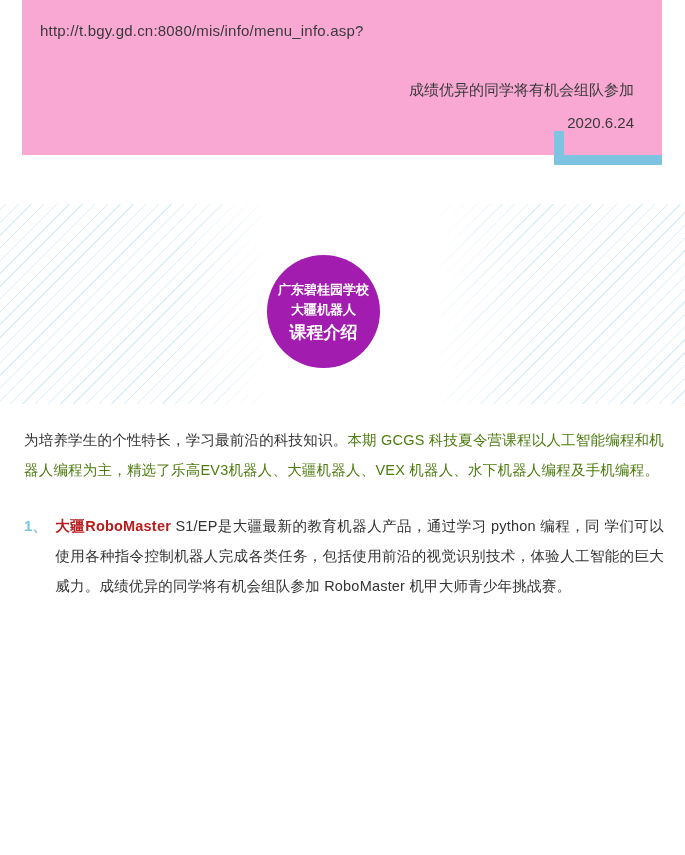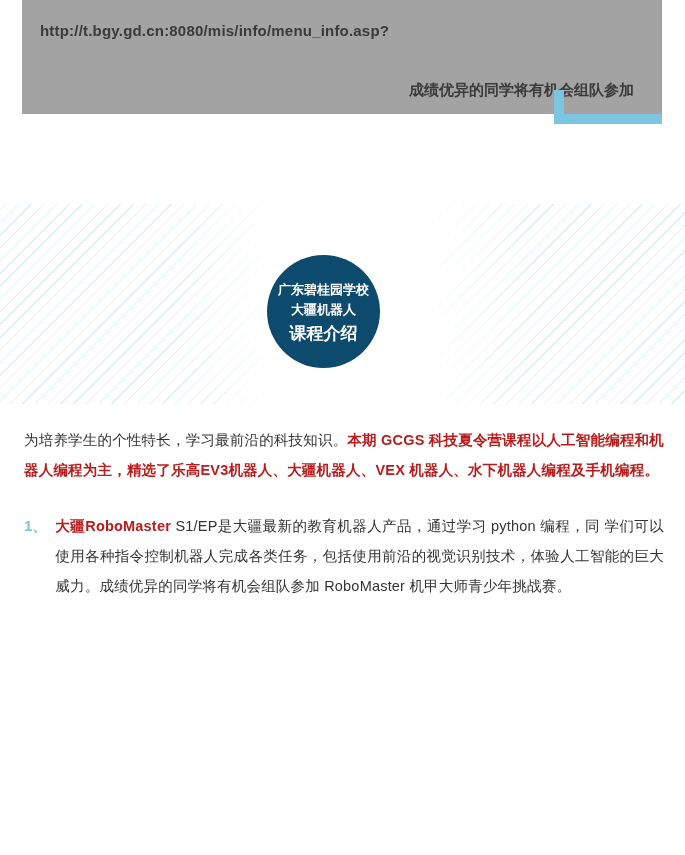--- a/index.html
+++ b/index.html
@@ -15,24 +15,23 @@
     overflow: hidden;
     position: relative;
   }
 
   
   .top-panel {
     position: absolute;
     left: 22px;
     top: 0;
     width: 640px;
-    background: #a3a3a3;
-    padding: 16px 22px 10px 18px;
+    background: #f9a8d4;
+    padding: 16px 22px 24px 18px;
     box-sizing: border-box;
-    font-weight: bold;
   }
   .url-line {
     font-size: 15px;
     color: #3a3a3a;
     line-height: 30px;
     letter-spacing: 0.2px;
     word-break: break-all;
   }
   .url-line.second {
     margin-top: 8px;
@@ -88,57 +87,58 @@
   }
 
   
   .badge {
     position: absolute;
     left: 267px;
     top: 255px;
     width: 113px;
     height: 113px;
     border-radius: 50%;
-    background: #0c4a6e;
+    background: #a21caf;
     color: #ffffff;
     display: flex;
     flex-direction: column;
     align-items: center;
     justify-content: center;
     text-align: center;
     line-height: 20px;
   }
   .badge .l1, .badge .l2 {
     font-size: 13px;
     font-weight: bold;
   }
   .badge .l3 {
     font-size: 17px;
     font-weight: bold;
     margin-top: 4px;
+    font-family: Liberation Mono, monospace;
   }
 
   
   .content {
     position: absolute;
     left: 24px;
     top: 425px;
     width: 640px;
   }
   p.para {
     margin: 0 0 26px 0;
     font-size: 14.5px;
     line-height: 30px;
     text-align: justify;
     color: #333333;
     letter-spacing: 0.2px;
   }
   p.para .bold {
-    font-weight: bold;
-    color: #b91c1c;
+    font-weight: normal;
+    color: #4d7c0f;
   }
   .item {
     display: flex;
     align-items: flex-start;
     margin-top: 4px;
   }
   .item-num {
     flex: 0 0 auto;
     color: #7cc4e0;
     font-weight: bold;
@@ -158,20 +158,21 @@
     color: #b91c1c;
     margin-top: 7px;
   }
 </style>
 </head>
 <body>
 
 <div class="top-panel">
   <div class="url-line">http://t.bgy.gd.cn:8080/mis/info/menu_info.asp?</div>
   <div class="signature">成绩优异的同学将有机会组队参加</div>
+  <div class="sig-date">2020.6.24</div>
   <div class="panel-corner"></div>
   <div class="panel-corner-v"></div>
 </div>
 
 <div class="hatch"></div>
 
 <div class="badge">
   <div class="l1">广东碧桂园学校</div>
   <div class="l2">大疆机器人</div>
   <div class="l3">课程介绍</div>

